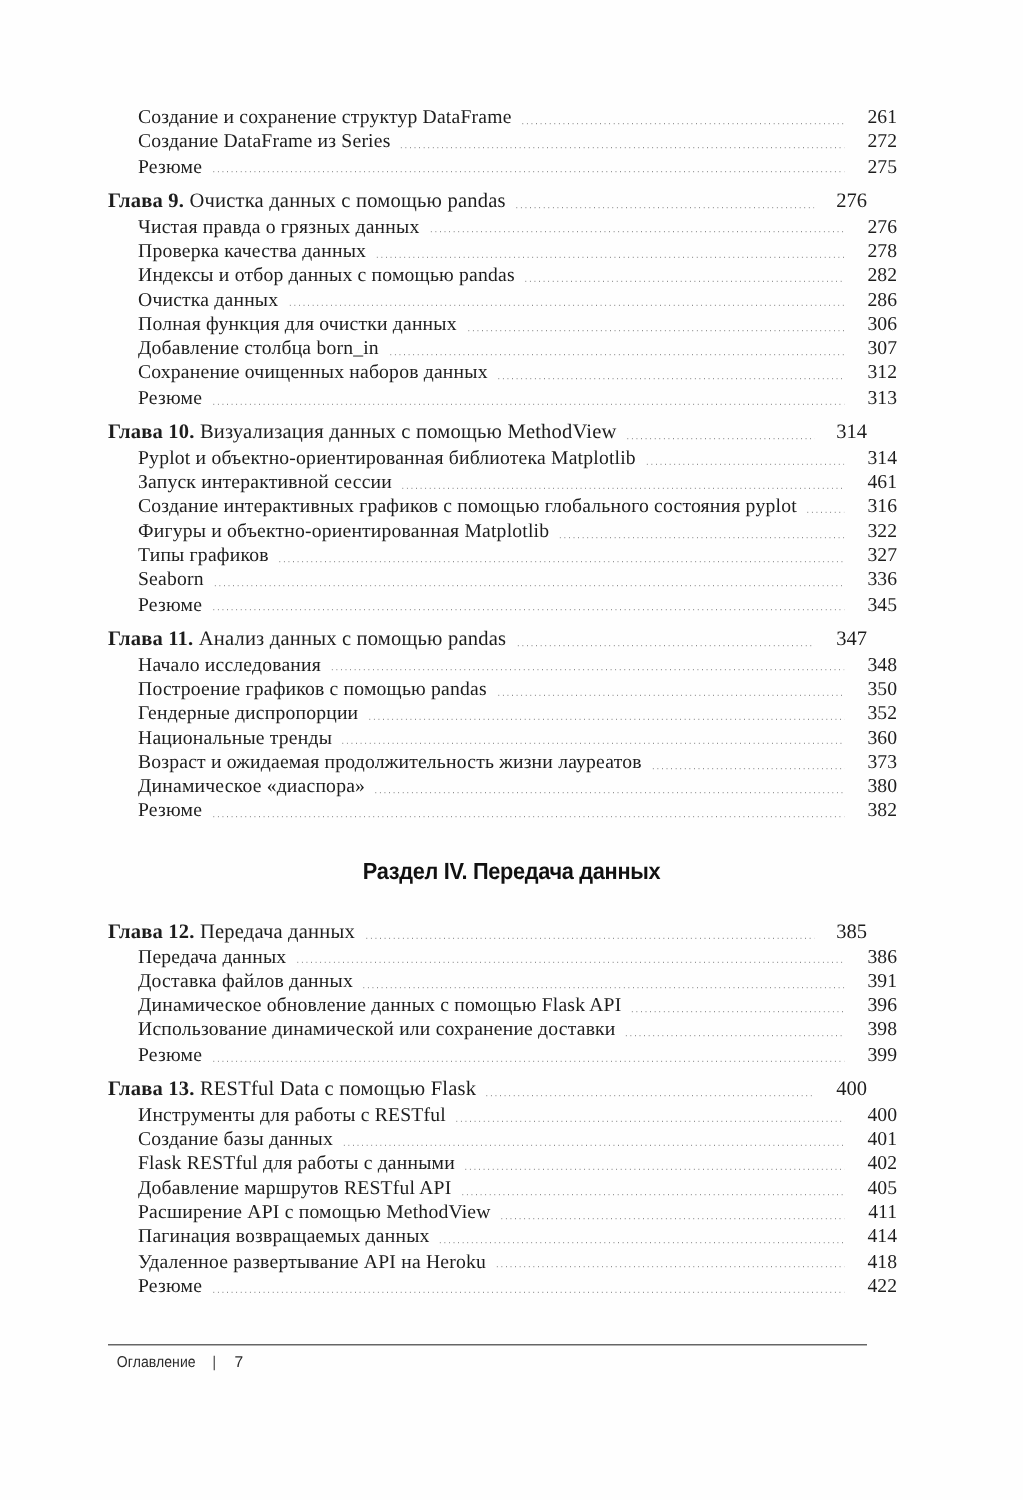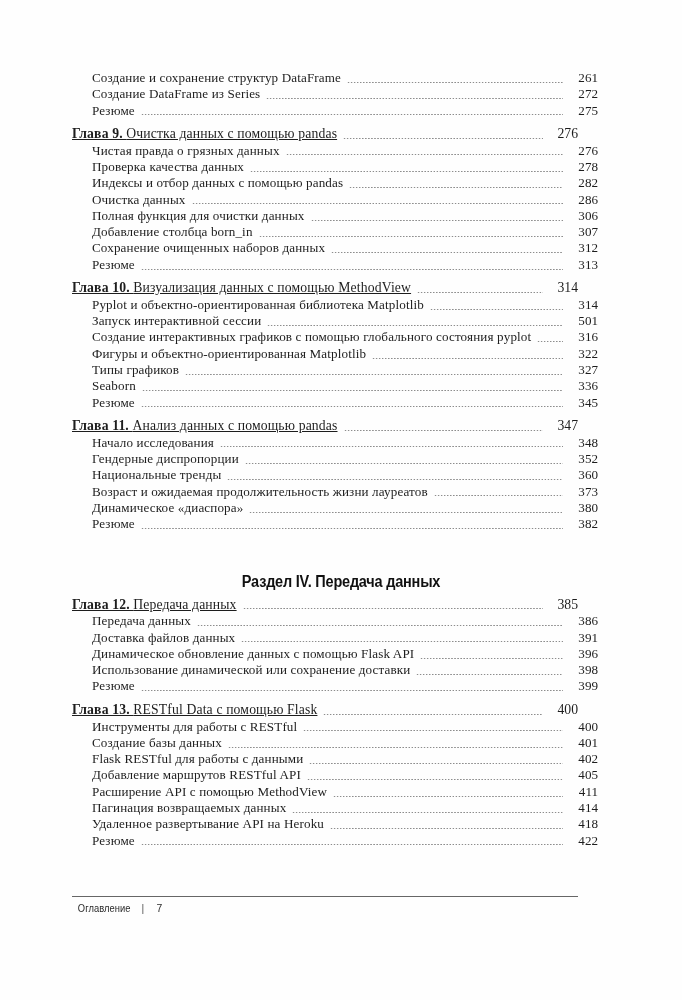--- a/index.html
+++ b/index.html
@@ -82,21 +82,20 @@
   }
 
   
   .entry.chapter {
     height: 17.6px;
     line-height: 17.6px;
     margin-top: 6.2px;
   }
   .entry.chapter .label {
     font-size: 13.7px;
-    text-decoration: underline;
   }
   .entry.chapter .label .num {
     font-weight: bold;
   }
   .entry.chapter .page {
     font-size: 13.7px;
   }
   .entry.chapter .leader {
     margin-bottom: 4px;
   }
@@ -238,21 +237,21 @@
             <span class="page">314</span>
           </div>
           <div class="entry sub">
             <span class="label">Pyplot и объектно-ориентированная библиотека Matplotlib</span>
             <span class="leader"></span>
             <span class="page">314</span>
           </div>
           <div class="entry sub">
             <span class="label">Запуск интерактивной сессии</span>
             <span class="leader"></span>
-            <span class="page">501</span>
+            <span class="page">461</span>
           </div>
           <div class="entry sub">
             <span class="label">Создание интерактивных графиков с помощью глобального состояния pyplot</span>
             <span class="leader"></span>
             <span class="page">316</span>
           </div>
           <div class="entry sub">
             <span class="label">Фигуры и объектно-ориентированная Matplotlib</span>
             <span class="leader"></span>
             <span class="page">322</span>
@@ -276,20 +275,25 @@
         <div class="group">
           <div class="entry chapter">
             <span class="label"><span class="num">Глава 11. </span><span class="title">Анализ данных с помощью pandas</span></span>
             <span class="leader"></span>
             <span class="page">347</span>
           </div>
           <div class="entry sub">
             <span class="label">Начало исследования</span>
             <span class="leader"></span>
             <span class="page">348</span>
+          </div>
+          <div class="entry sub">
+            <span class="label">Построение графиков с помощью pandas</span>
+            <span class="leader"></span>
+            <span class="page">350</span>
           </div>
           <div class="entry sub">
             <span class="label">Гендерные диспропорции</span>
             <span class="leader"></span>
             <span class="page">352</span>
           </div>
           <div class="entry sub">
             <span class="label">Национальные тренды</span>
             <span class="leader"></span>
             <span class="page">360</span>

